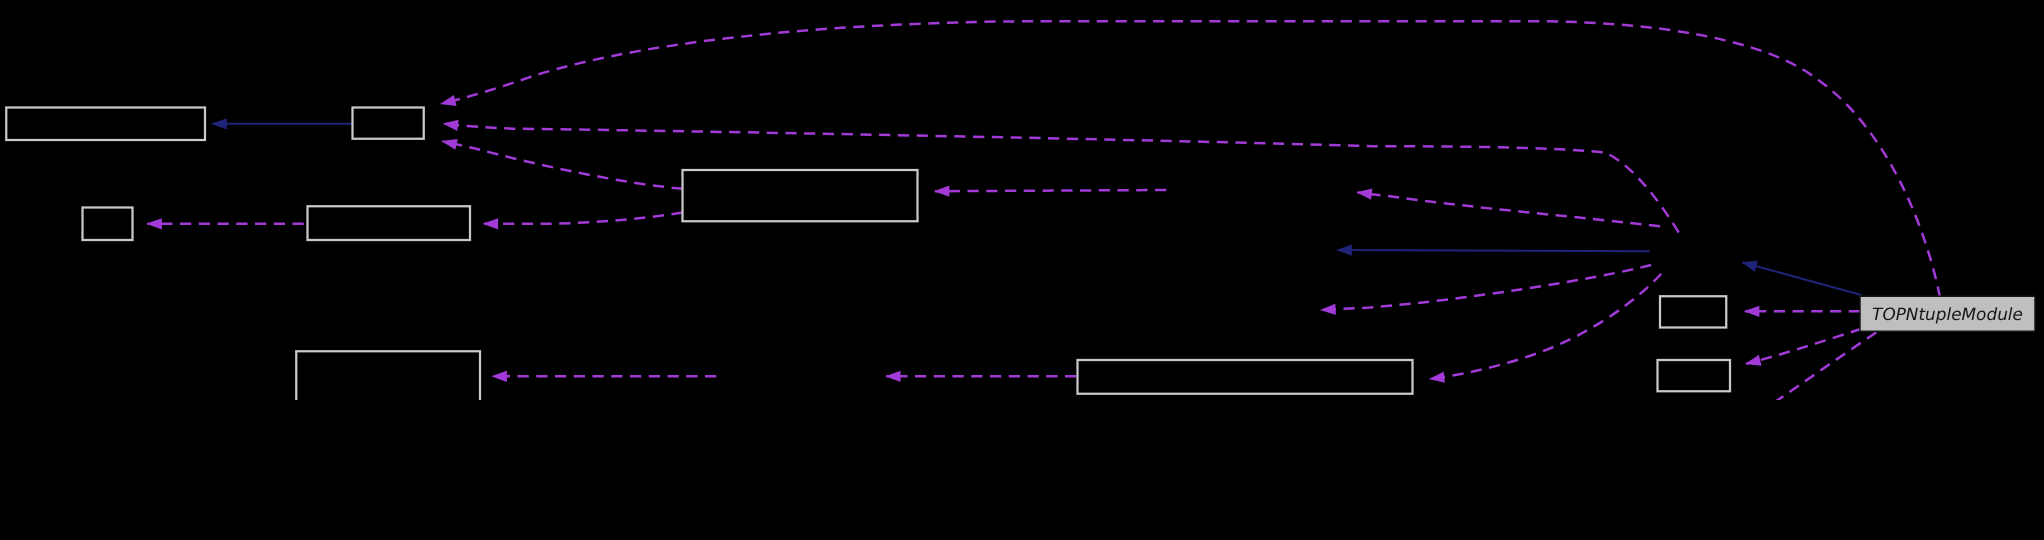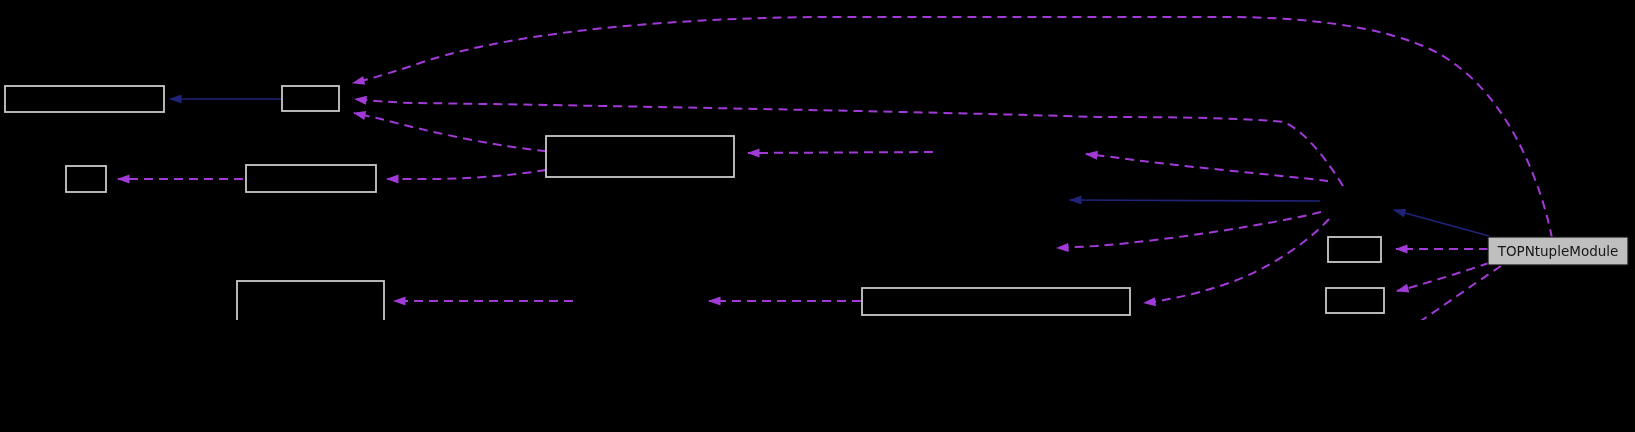--- a/index.html
+++ b/index.html
@@ -1,17 +1,17 @@
 <!DOCTYPE html>
 <html><head>
 <meta charset="utf-8">
 <style>
   html,body{margin:0;padding:0;background:#000;}
   .canvas{position:relative;width:1635px;height:320px;background:#000;overflow:hidden;
-          font-family:"DejaVu Sans","Liberation Sans",sans-serif;}
+          font-family:"DejaVu Sans","Liberation Sans",sans-serif;font-style:italic;}
   svg{position:absolute;left:0;top:0;}
   .node-box{fill:#000000;stroke:#c9c9c9;stroke-width:1.8;}
   .main-box{fill:#bfbfbf;stroke:#161616;stroke-width:1.2;}
   .main-label{font-family:"DejaVu Sans","Liberation Sans",sans-serif;font-size:13.5px;fill:#161616;}
   .edge-dep{fill:none;stroke:#a13ad6;stroke-width:2;stroke-dasharray:9 6;}
   .edge-inh{fill:none;stroke:#1f2478;stroke-width:1.7;}
 </style>
 </head>
 <body>
 

